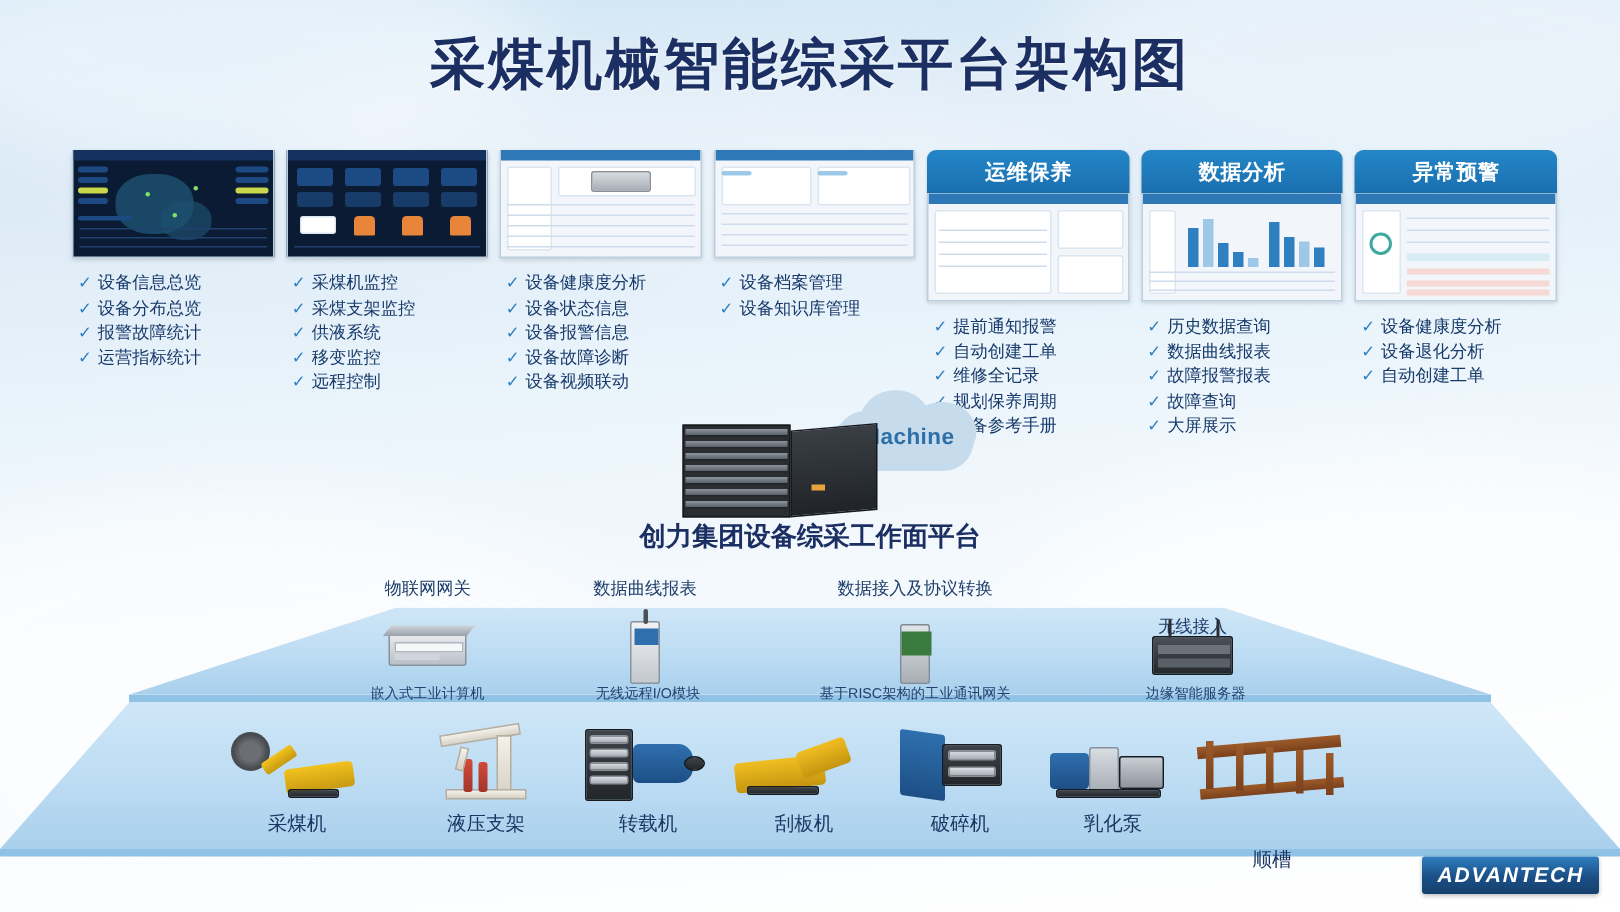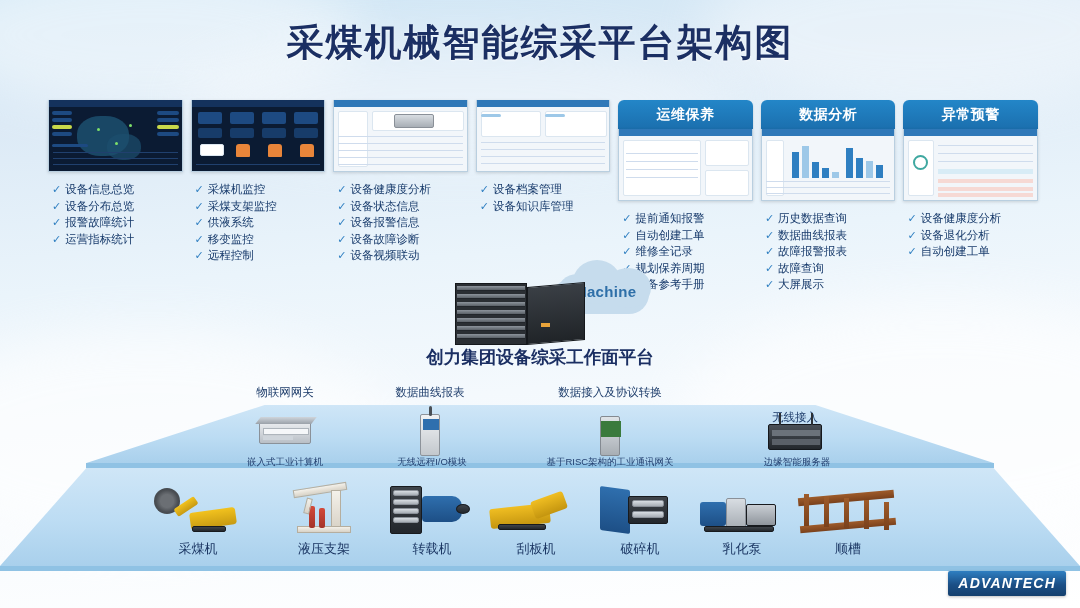--- a/index.html
+++ b/index.html
@@ -518,15 +518,15 @@
   <div class="rustbar" style="left:66px; top:16px; width:5px; height:29px;"></div>
   <div class="rustbar" style="left:86px; top:18px; width:5px; height:28px;"></div>
 </div>
 
 <div class="eq-label" style="left:158px; top:540px; width:80px;">采煤机</div>
 <div class="eq-label" style="left:284px; top:540px; width:80px;">液压支架</div>
 <div class="eq-label" style="left:392px; top:540px; width:80px;">转载机</div>
 <div class="eq-label" style="left:496px; top:540px; width:80px;">刮板机</div>
 <div class="eq-label" style="left:600px; top:540px; width:80px;">破碎机</div>
 <div class="eq-label" style="left:702px; top:540px; width:80px;">乳化泵</div>
-<div class="eq-label" style="left:808px; top:540px; width:80px;">顺槽</div>
+<div class="eq-label" style="left:808px; top:564px; width:80px;">顺槽</div>
 
 <div id="logo">ADVANTECH</div>
 
 </body></html>

